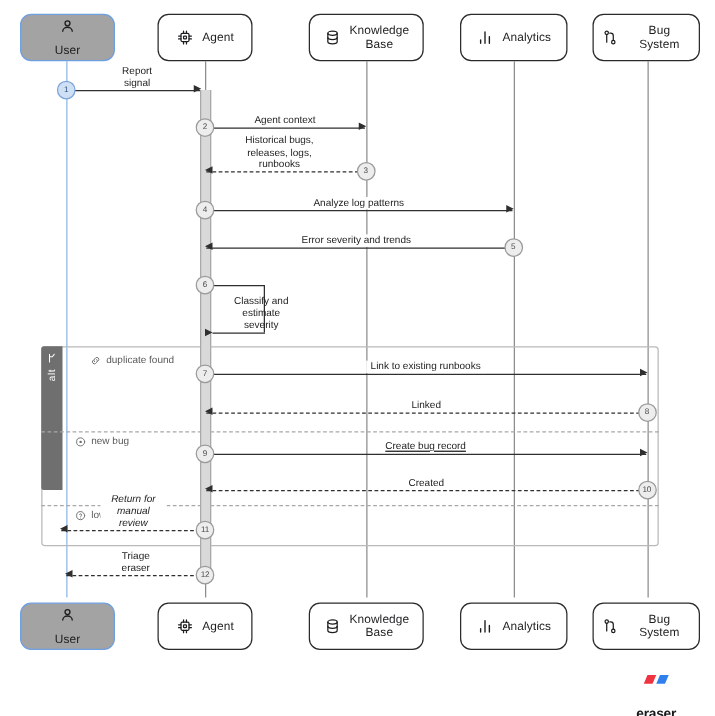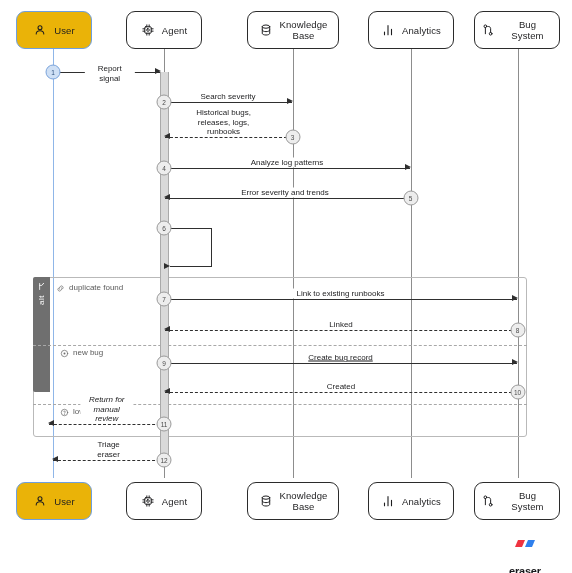--- a/index.html
+++ b/index.html
@@ -19,22 +19,23 @@
     border:1.3px solid #2b2b2b;
     border-radius:9px;
     background:#ffffff;
     display:flex;
     align-items:center;
     justify-content:center;
     gap:7px;
     padding:0 6px;
   }
   .pbox.accent{
-    background:#eab308;
+    background:#a3a3a3;
     border-color:#6e9fe0;
+    flex-direction:column;
   }
   .pbox .plabel{
     font-size:9.5px;
     color:#1d1d1f;
     line-height:11px;
     text-align:center;
     white-space:pre-line;
     letter-spacing:.1px;
   }
   .pico{width:14px;height:14px;flex:0 0 14px;display:block;}
@@ -232,21 +233,21 @@
   <div class="lifeline" style="left:517.5px;top:49px;height:429px;"></div>
 
   <div class="altbox" style="left:33px;top:277px;width:494px;height:160px;"></div>
   <div class="alttab" style="left:33px;top:277px;width:17px;height:110px;">
     <svg viewBox="0 0 24 24" width="9" height="9" fill="none" stroke="#ffffff" stroke-width="2.2" stroke-linecap="round" stroke-linejoin="round">
       <path d="M7 4v16M7 9h6l4-5M17 4h0"></path>
     </svg>
     <span class="tabtxt">alt</span>
   </div>
 
-  <div class="altcond" style="left:56px;top:283px;">
+  <div class="altcond" style="left:72px;top:283px;">
     <svg class="condico" viewBox="0 0 24 24" fill="none" stroke="#6d6d6d" stroke-width="2" stroke-linecap="round">
       <path d="M9.6 14.4a4.2 4.2 0 0 1 0-5.9l2.4-2.4a4.2 4.2 0 0 1 5.9 5.9l-1.2 1.2"></path>
       <path d="M14.4 9.6a4.2 4.2 0 0 1 0 5.9l-2.4 2.4a4.2 4.2 0 0 1-5.9-5.9l1.2-1.2"></path>
     </svg>
     <span>duplicate found</span>
   </div>
 
   <div class="altdiv" style="left:33px;top:345px;width:494px;"></div>
 
   <div class="altcond" style="left:60px;top:348px;">
@@ -266,28 +267,28 @@
       <path d="M12 17.2h.02"></path>
     </svg>
     <span>low confidence</span>
   </div>
 
   <div class="activation" style="left:159.5px;top:72px;height:388px;"></div>
 
   <div class="msg" style="left:53px;top:72px;width:107px;">
     <div class="mline"></div>
     <div class="arrow right"></div>
-    <div class="mlabel" style="left:53%;margin-top:12px;">Report signal</div>
+    <div class="mlabel" style="left:53%;">Report signal</div>
   </div>
   <div class="badge accent" style="left:53px;top:72px;">1</div>
 
   <div class="msg" style="left:164px;top:102px;width:128px;">
     <div class="mline"></div>
     <div class="arrow right"></div>
-    <div class="mlabel" style="left:50%;">Search severity</div>
+    <div class="mlabel" style="left:50%;">Agent context</div>
   </div>
   <div class="badge" style="left:164px;top:102px;">2</div>
 
   <div class="msg" style="left:165px;top:137px;width:122px;">
     <div class="mline dashed"></div>
     <div class="arrow left"></div>
     <div class="mlabel" style="left:48%;">Historical bugs, releases, logs,
 runbooks</div>
   </div>
   <div class="badge" style="left:292.5px;top:137px;">3</div>
@@ -305,20 +306,23 @@
     <div class="mlabel" style="left:50%;">Error severity and trends</div>
   </div>
   <div class="badge" style="left:410.5px;top:198px;">5</div>
 
   <div class="selfmsg" style="left:164px;top:228px;width:48px;height:38px;">
     <div class="seg-top" style="width:48px;"></div>
     <div class="seg-right" style="left:47px;height:38px;"></div>
     <div class="seg-bot" style="top:38px;width:42px;left:6px;"></div>
     <div class="sarrow" style="left:0px;top:34.5px;transform:rotate(180deg);"></div>
   </div>
+  <div class="selflabel" style="left:176px;top:236px;width:66px;">Classify and
+estimate
+severity</div>
   <div class="badge" style="left:164px;top:228px;">6</div>
 
   <div class="msg" style="left:164px;top:299px;width:353px;">
     <div class="mline"></div>
     <div class="arrow right"></div>
     <div class="mlabel" style="left:50%;">Link to existing runbooks</div>
   </div>
   <div class="badge" style="left:164px;top:299px;">7</div>
 
   <div class="msg" style="left:165px;top:330px;width:352px;">

